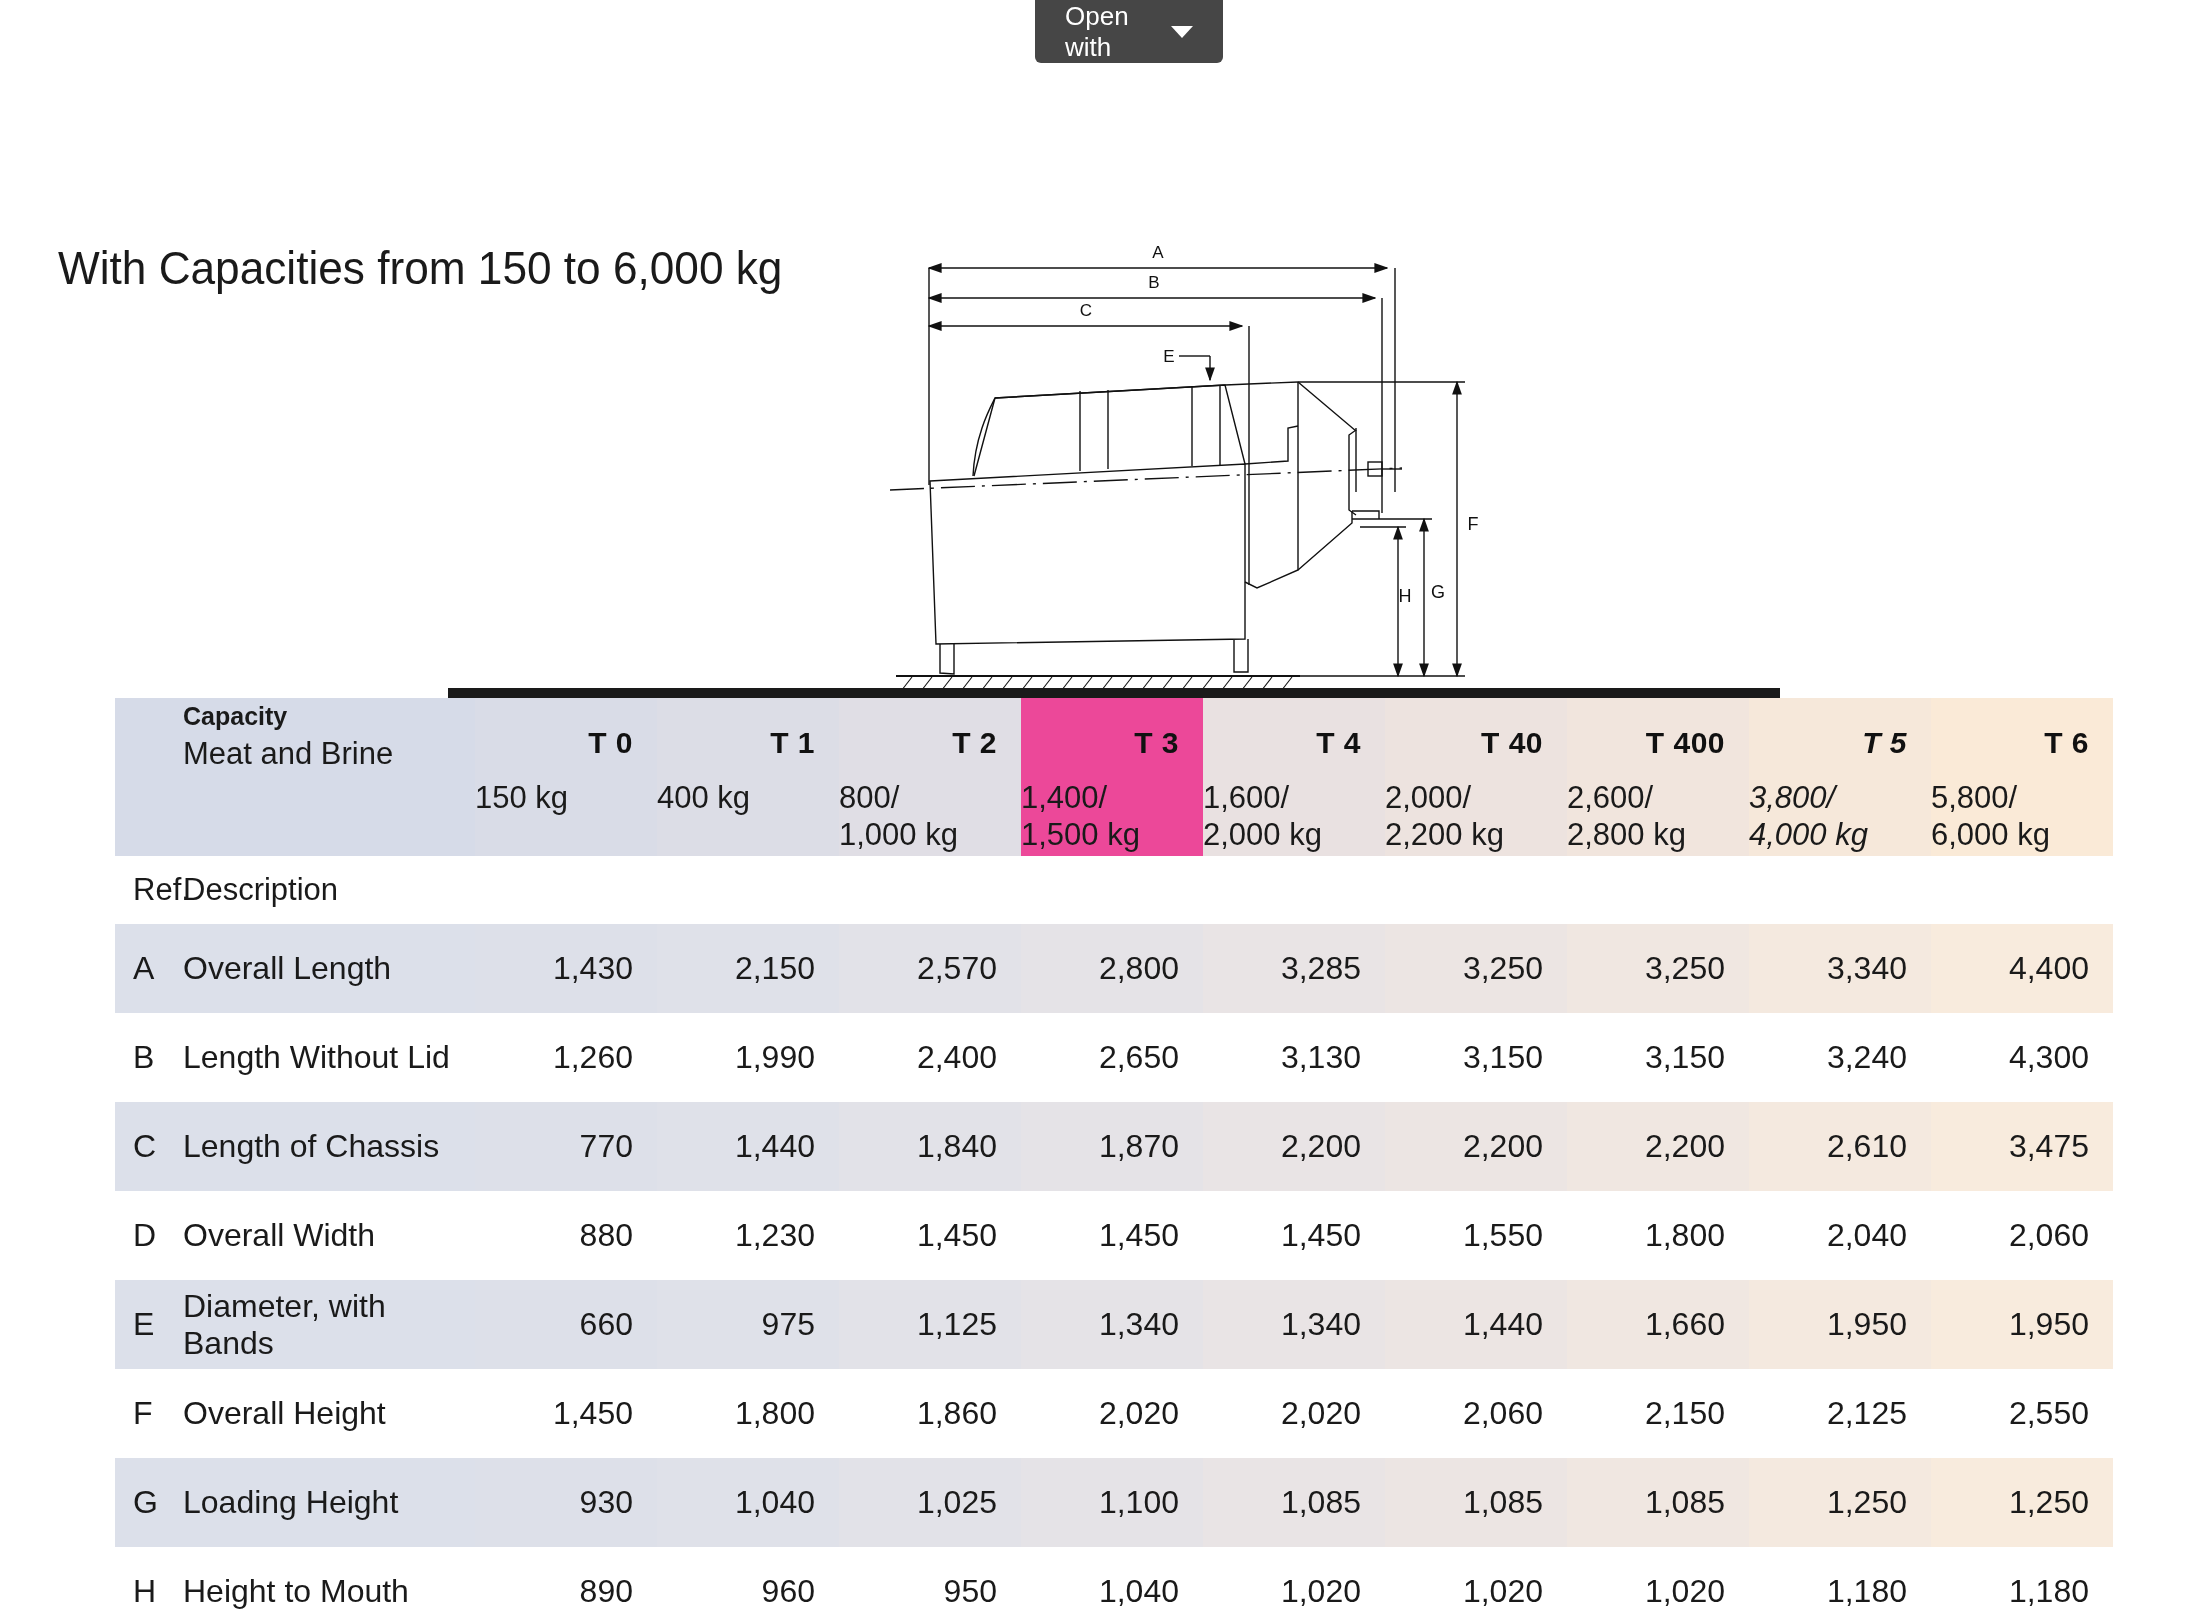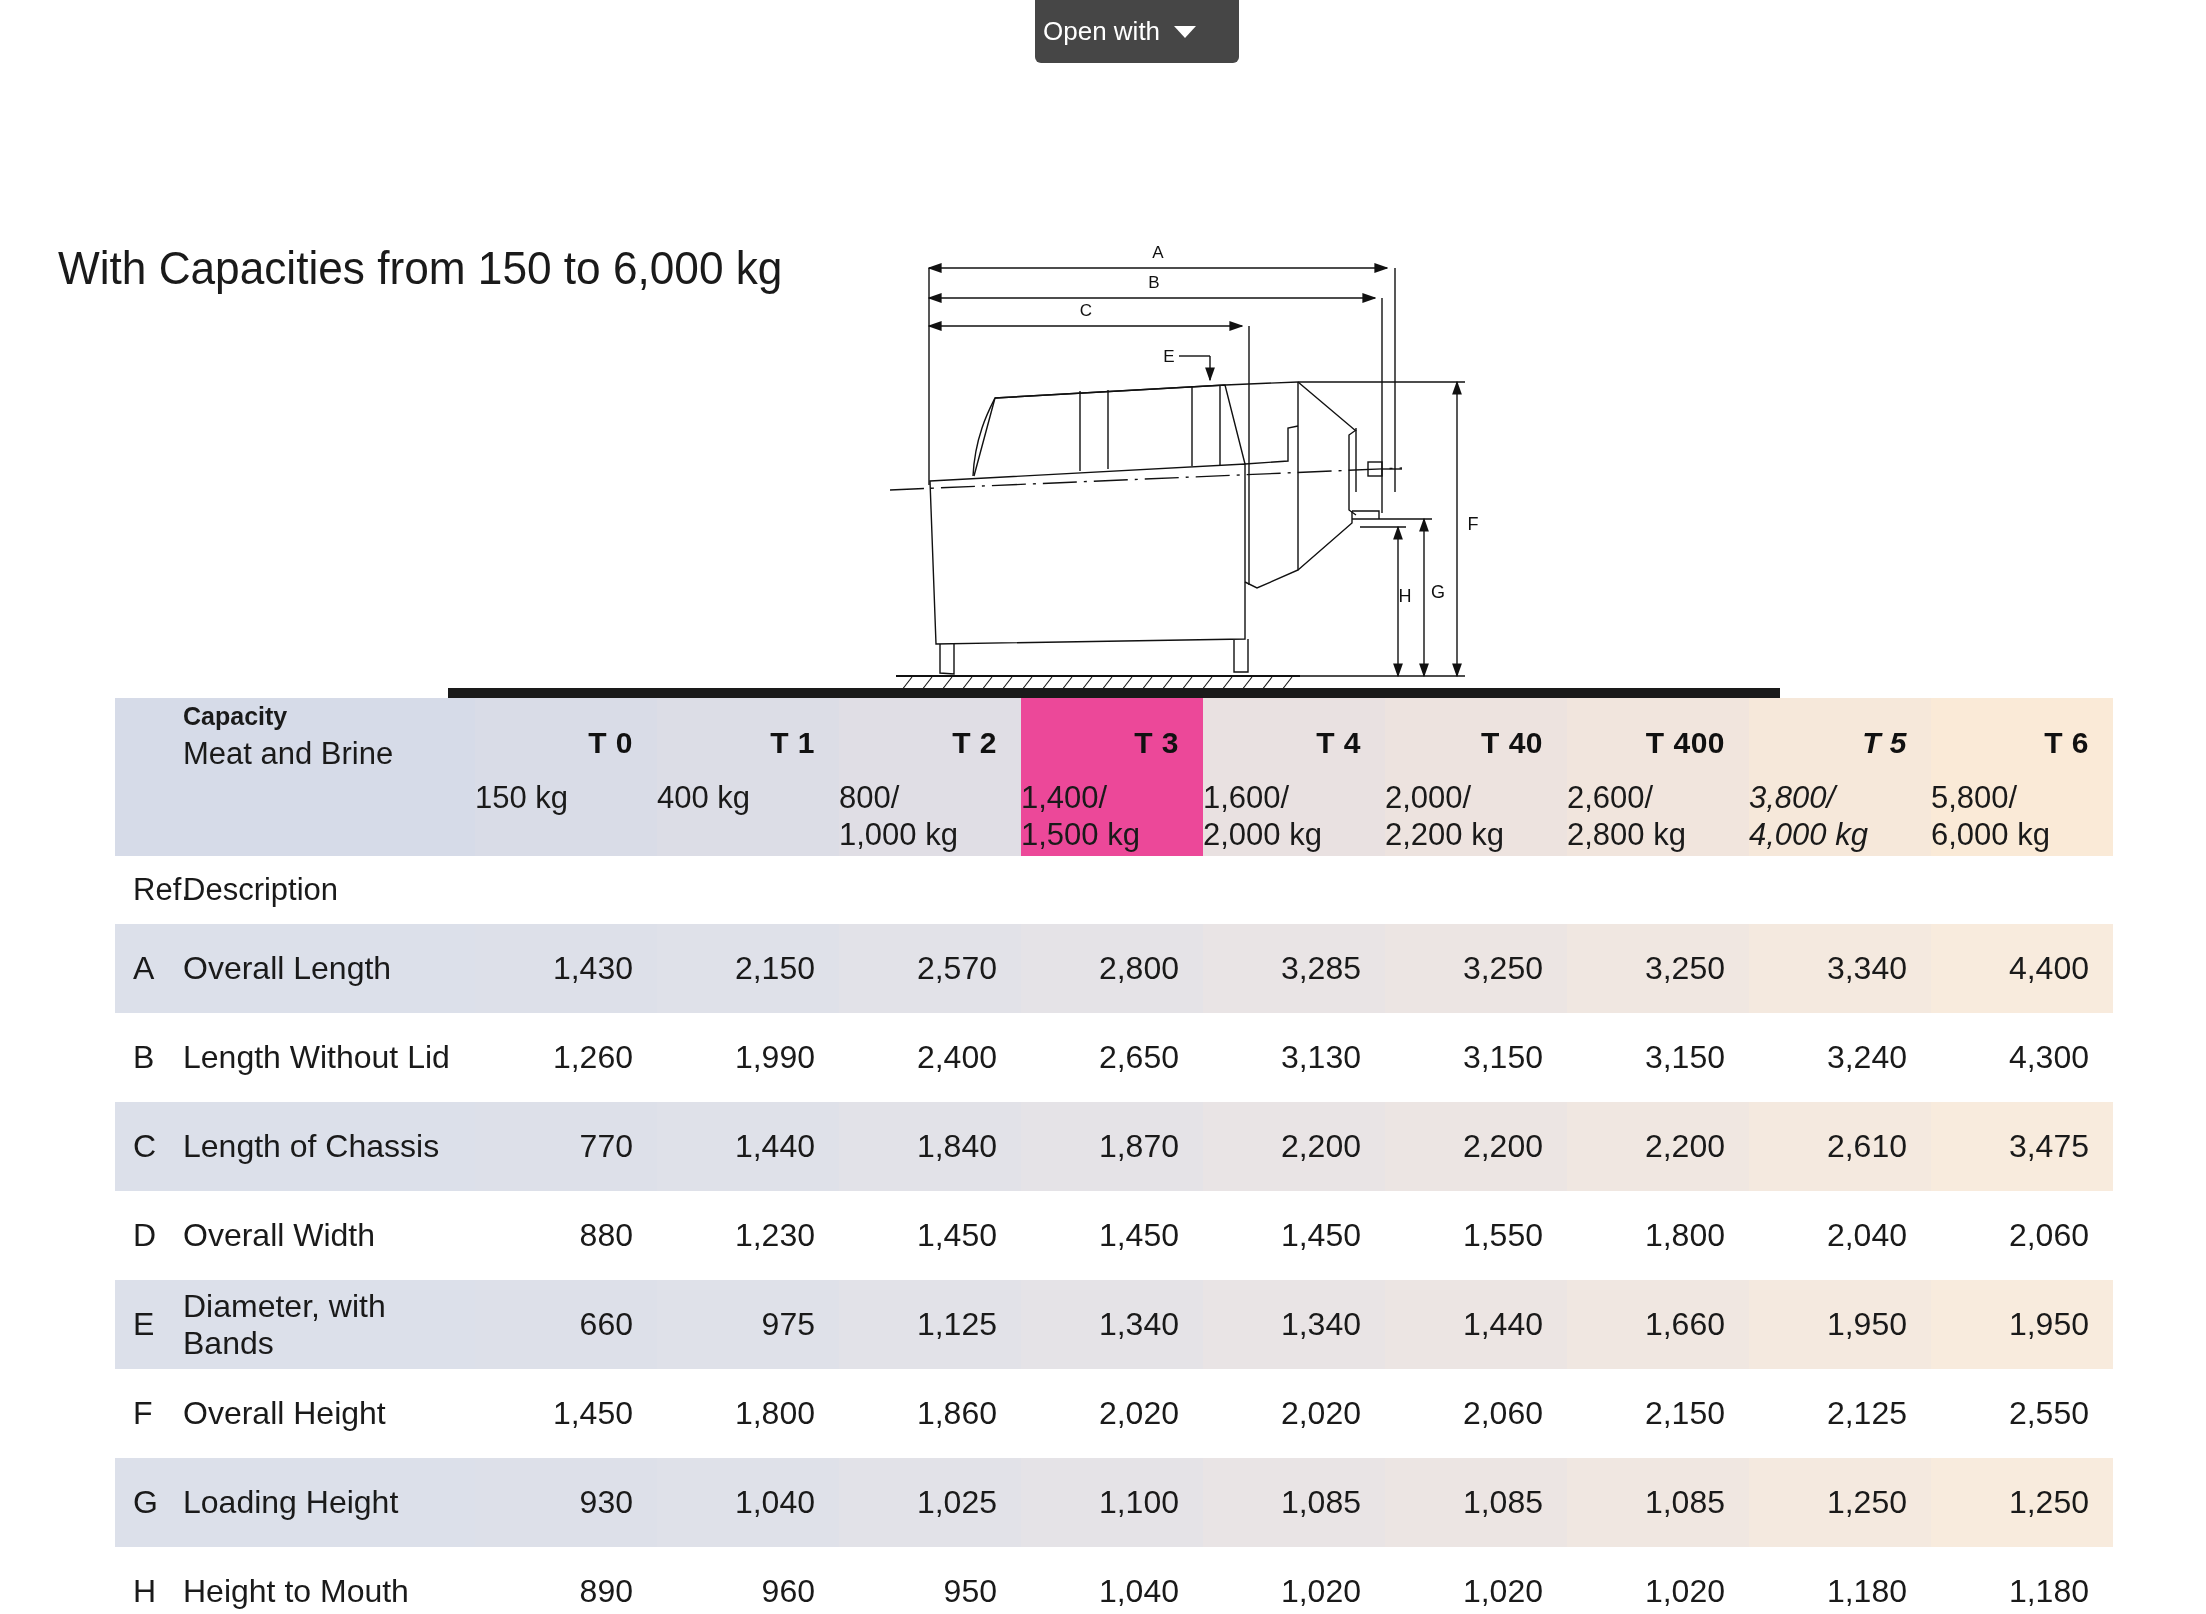--- a/index.html
+++ b/index.html
@@ -54,27 +54,27 @@
     background-clip: text;
     color: transparent;
     -webkit-text-fill-color: transparent;
     white-space: nowrap;
   }
 
   
   .openwith {
     position: absolute;
     left: 1035px; top: 0px;
-    width: 204px; height: 63px;
+    width: 188px; height: 63px;
     background: rgba(40,40,40,0.86);
     border-radius: 0 0 6px 6px;
     display: flex;
     align-items: center;
     gap: 14px;
-    padding: 0 8px;
+    padding: 0 30px;
     z-index: 40;
   }
   .openwith-label {
     color: #ffffff;
     font-size: 26px;
     font-family: "Liberation Sans", sans-serif;
   }
   .openwith-caret {
     width: 0; height: 0;
     border-left: 11px solid transparent;

